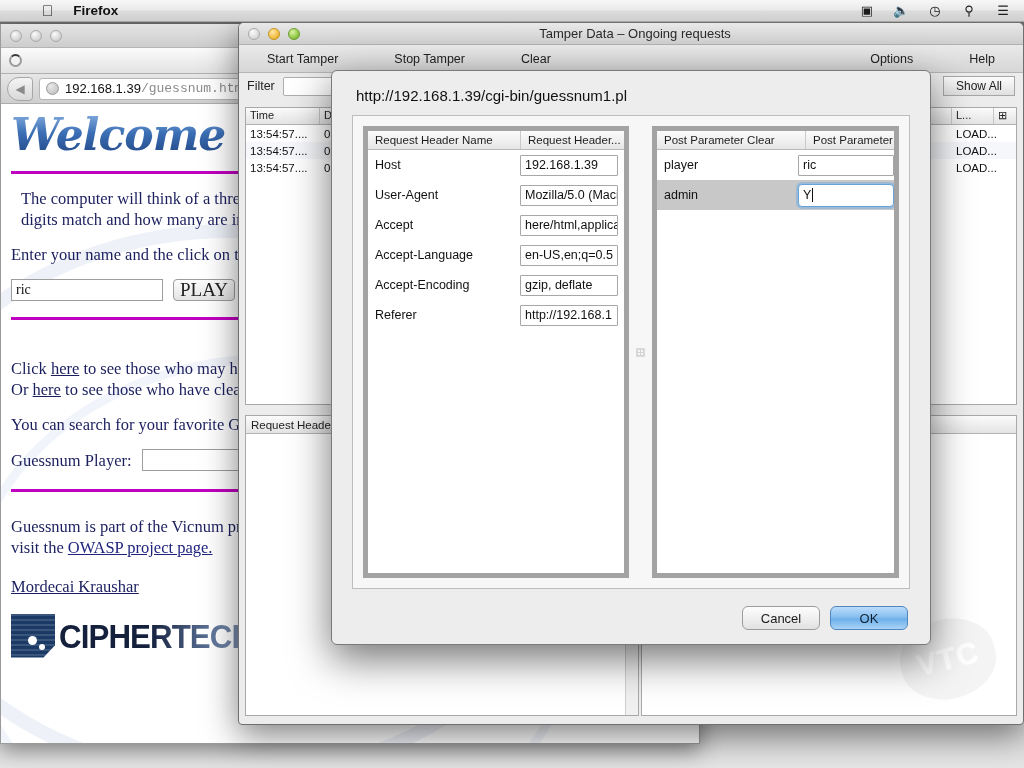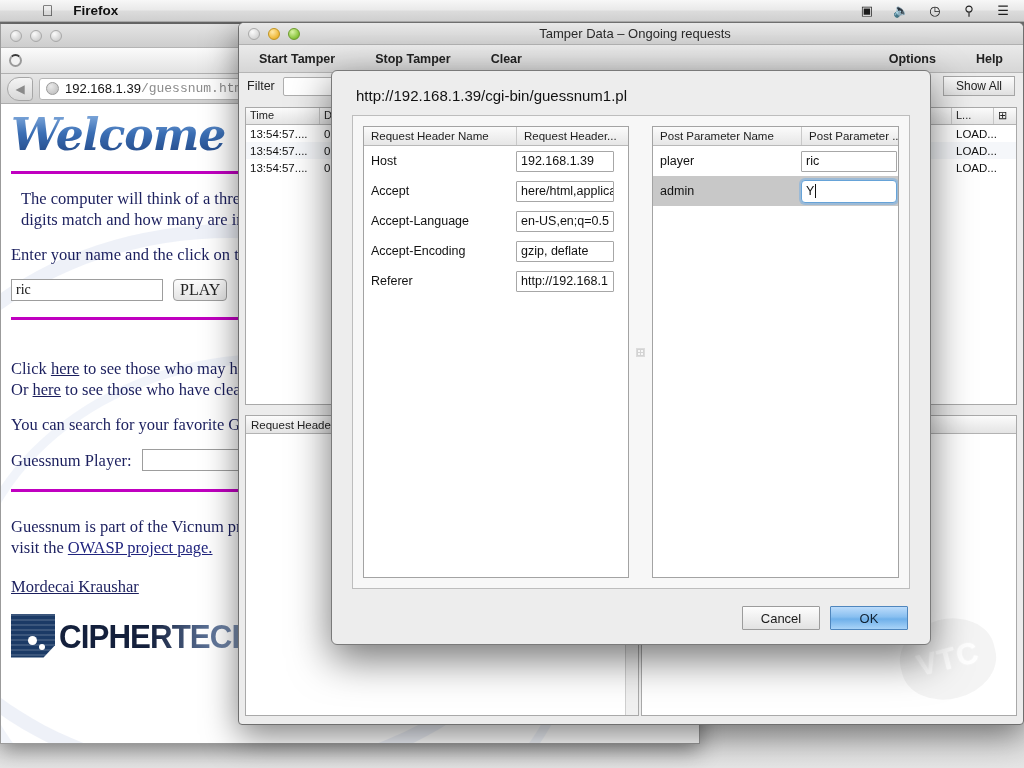--- a/index.html
+++ b/index.html
@@ -119,21 +119,21 @@
   .ffinput {
     height: 22px; width: 152px; border: 1px solid #9d9d9d; background: #fff;
     font-family: "Liberation Serif", serif; font-size: 14px; padding: 0 4px; color: #111;
     display: inline-flex; align-items: center;
   }
   .playbtn {
     display: inline-flex; align-items: center; justify-content: center;
     height: 22px; padding: 0 6px; margin-left: 10px;
     border: 1px solid #9d9d9d; border-radius: 4px;
     background: linear-gradient(180deg,#fdfdfd,#e3e3e3);
-    font-family: "Liberation Serif", serif; font-size: 16px; color: #222;
+    font-family: "Liberation Serif", serif; font-size: 19px; color: #222;
   }
   .lnk { color: #1b1f5e; text-decoration: underline; }
   .lnkblue { color: #20247e; text-decoration: underline; }
   .ctlogo { margin-top: 16px; display: flex; align-items: center; gap: 4px; }
   .ctmark {
     width: 44px; height: 44px; background: #1b3a66; position: relative;
     clip-path: polygon(0 0, 100% 0, 100% 72%, 74% 100%, 0 100%);
   }
   .ctmark .stripes{ position:absolute; inset:0;
     background: repeating-linear-gradient(180deg, rgba(255,255,255,.14) 0 2px, transparent 2px 5px); }
@@ -169,21 +169,21 @@
   }
   .tl-close { background: radial-gradient(circle at 35% 30%, #fbfbfb, #d6d6d6 70%, #bdbdbd 100%); border-color:#a9a9a9; }
   .tl-min   { background: radial-gradient(circle at 35% 30%, #ffe9a8, #f0ba3c 65%, #cf9a20 100%); border-color:#c09420; }
   .tl-max   { background: radial-gradient(circle at 35% 30%, #d9f3a6, #8cc63f 65%, #62992a 100%); border-color:#6d9b2c; }
 
   #tdwin .td-toolbar {
     height: 28px; background: linear-gradient(180deg,#eaeaea,#d6d6d6);
     border-bottom: 1px solid #b5b5b5;
     display: flex; align-items: center; font-size: 12.5px; color: #222;
   }
-  #tdwin .td-toolbar .tb { padding: 0 20px; font-weight: bold; }
+  #tdwin .td-toolbar .tb { padding: 0 28px; }
   #tdwin .td-toolbar .spacer { flex: 1; }
 
   #tdwin .td-filterrow {
     height: 26px; background: #ececec; display: flex; align-items: center; padding: 0 8px; gap: 8px;
     font-size: 12.5px; color: #222;
   }
   #tdwin .filterbox { width: 130px; height: 19px; background: #fff; border: 1px solid #aeaeae; border-radius: 2px; }
   #tdwin .showall {
     margin-left: auto; height: 20px; padding: 0 12px; border: 1px solid #a6a6a6; border-radius: 0;
     background: linear-gradient(180deg,#fcfcfc,#e0e0e0); font-size: 12px; color: #222;
@@ -245,21 +245,21 @@
   #tdlg .dlg-url {
     padding: 16px 0 10px 24px; font-size: 15px; color: #111;
     font-family: "Liberation Sans", sans-serif;
   }
   #tdlg .dlg-body {
     position: absolute; left: 20px; right: 20px; top: 44px; bottom: 55px;
     background: #f7f7f7; border: 1px solid #bdbdbd;
     display: flex;
   }
   #tdlg .tbl {
-    background: #fff; border: 1px solid #a3a3a3; position: relative; overflow: hidden;
+    background: #fff; border: 5px solid #a3a3a3; position: relative; overflow: hidden;
   }
   #tdlg .tbl.headers { margin: 10px 0 10px 10px; width: 278px; }
   #tdlg .tbl.params  { margin: 10px 10px 10px 0; width: 258px; }
   #tdlg .splitter {
     width: 24px; display: flex; align-items: center; justify-content: center;
   }
   #tdlg .grip { width: 9px; height: 9px; background:
       repeating-linear-gradient(0deg,#c8c8c8 0 1px, transparent 1px 3px),
       repeating-linear-gradient(90deg,#c8c8c8 0 1px, transparent 1px 3px);
       border: 1px solid #d4d4d4; opacity: .75; }
@@ -281,21 +281,21 @@
   .cell-input.focused {
     border: 1px solid #66a3d8; border-radius: 4px;
     box-shadow: 0 0 0 2px rgba(120,175,225,.55);
     height: 23px;
   }
   .caret { display: inline-block; width: 1px; height: 14px; background: #111; margin-left: 1px; }
   #tdlg .dlg-buttons {
     position: absolute; right: 22px; bottom: 14px; display: flex; gap: 10px;
   }
   .btn {
-    height: 24px; min-width: 78px; padding: 0 14px; border-radius: 1px;
+    height: 24px; min-width: 78px; padding: 0 14px; border-radius: 6px;
     display: flex; align-items: center; justify-content: center;
     font-size: 13px; color: #1a1a1a;
     border: 1px solid #9c9c9c;
     background: linear-gradient(180deg,#fdfdfd,#e2e2e2);
   }
   .btn.primary {
     color: #123; border: 1px solid #4f86bd;
     background: linear-gradient(180deg,#bcdcfb 0%, #88bff0 45%, #6fb0ea 55%, #a9d3f8 100%);
   }
 </style>
@@ -488,20 +488,26 @@
         <span class="c" style="width:152px">Request Header Name</span>
         <span class="c" style="flex:1">Request Header...</span>
       </div>
       <div class="trow">
         <span class="name" style="width:152px">Host</span>
         <span class="valwrap" style="flex:1">
             <span class="cell-input" style="width:98px">192.168.1.39</span>
           </span>
       </div>
       <div class="trow">
+        <span class="name" style="width:152px">User-Agent</span>
+        <span class="valwrap" style="flex:1">
+            <span class="cell-input" style="width:98px">Mozilla/5.0 (Maci</span>
+          </span>
+      </div>
+      <div class="trow">
         <span class="name" style="width:152px">Accept</span>
         <span class="valwrap" style="flex:1">
             <span class="cell-input" style="width:98px">here/html,applica</span>
           </span>
       </div>
       <div class="trow">
         <span class="name" style="width:152px">Accept-Language</span>
         <span class="valwrap" style="flex:1">
             <span class="cell-input" style="width:98px">en-US,en;q=0.5</span>
           </span>
@@ -519,21 +525,21 @@
           </span>
       </div>
     </div>
 
     <div class="splitter">
       <span class="grip"></span>
     </div>
 
     <div class="tbl params">
       <div class="thead">
-        <span class="c" style="width:148px">Post Parameter Name</span>
+        <span class="c" style="width:148px">Post Parameter Clear</span>
         <span class="c" style="flex:1">Post Parameter ...</span>
       </div>
       <div class="trow">
         <span class="name" style="width:148px">player</span>
         <span class="valwrap" style="flex:1">
             <span class="cell-input" style="width:96px">ric</span>
           </span>
       </div>
       <div class="trow sel">
         <span class="name" style="width:148px">admin</span>

